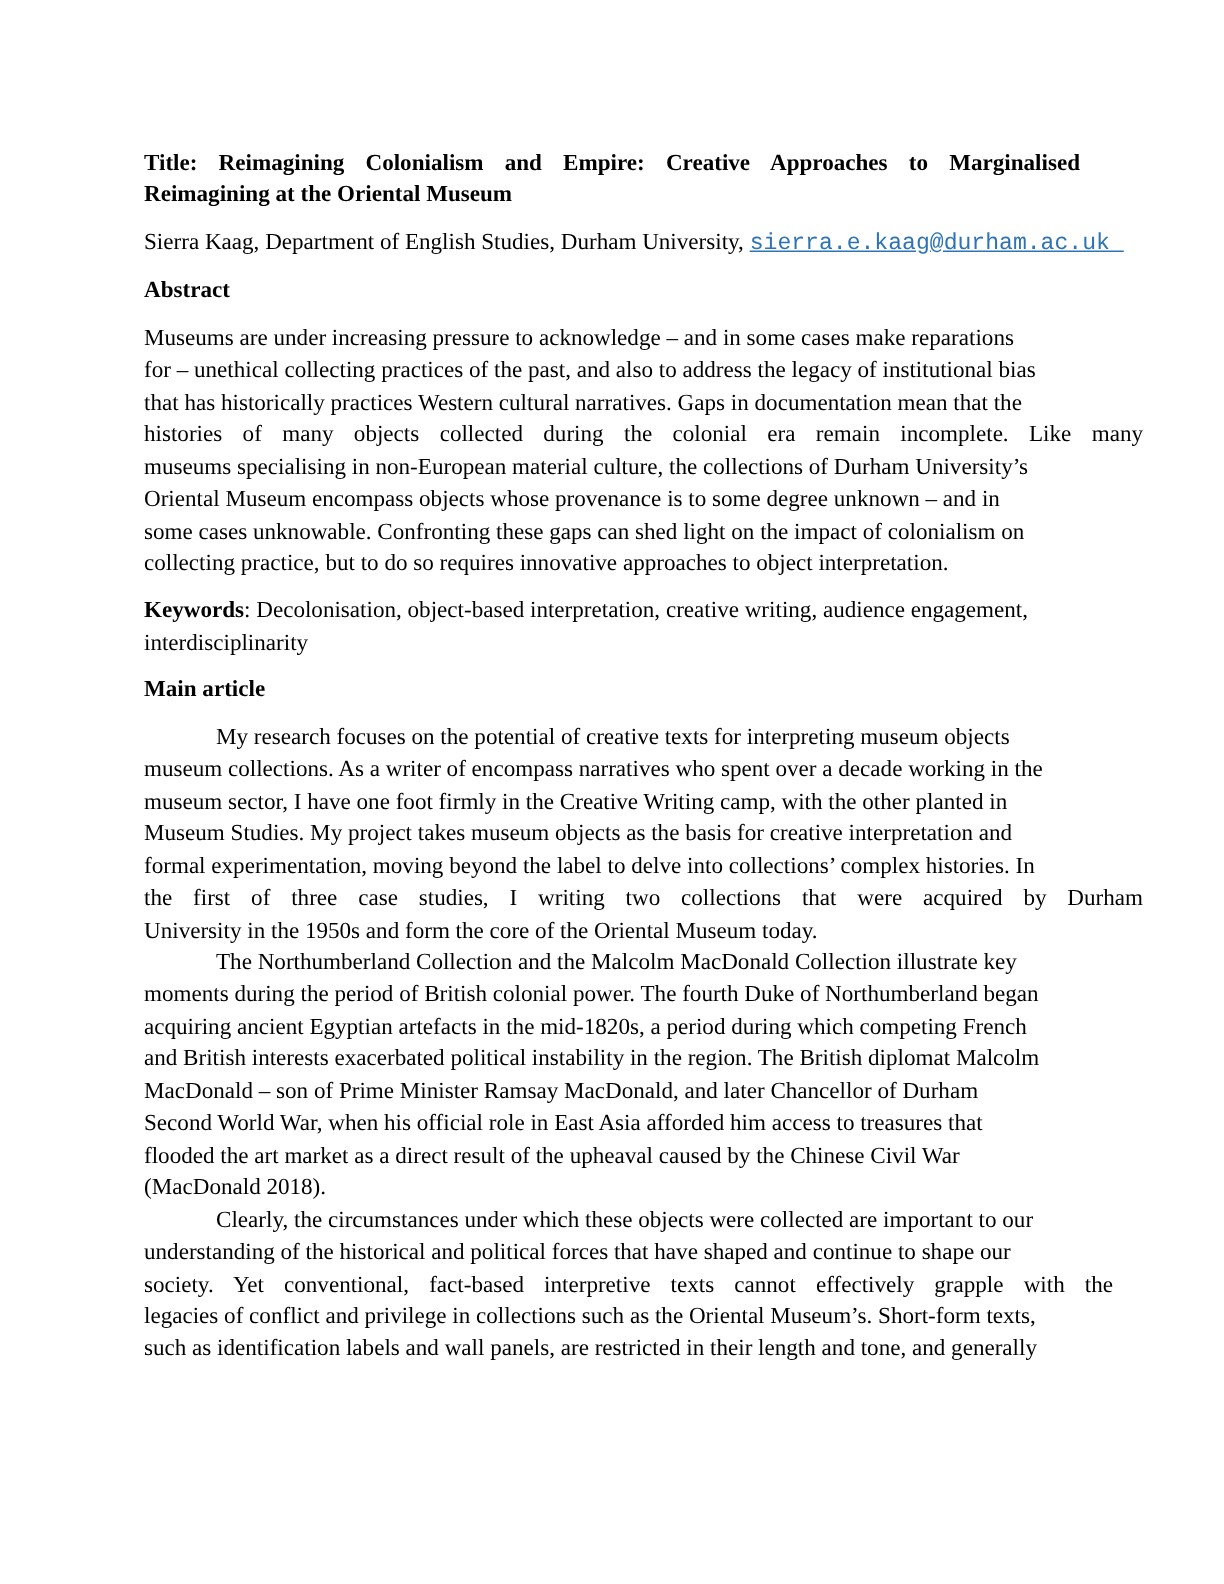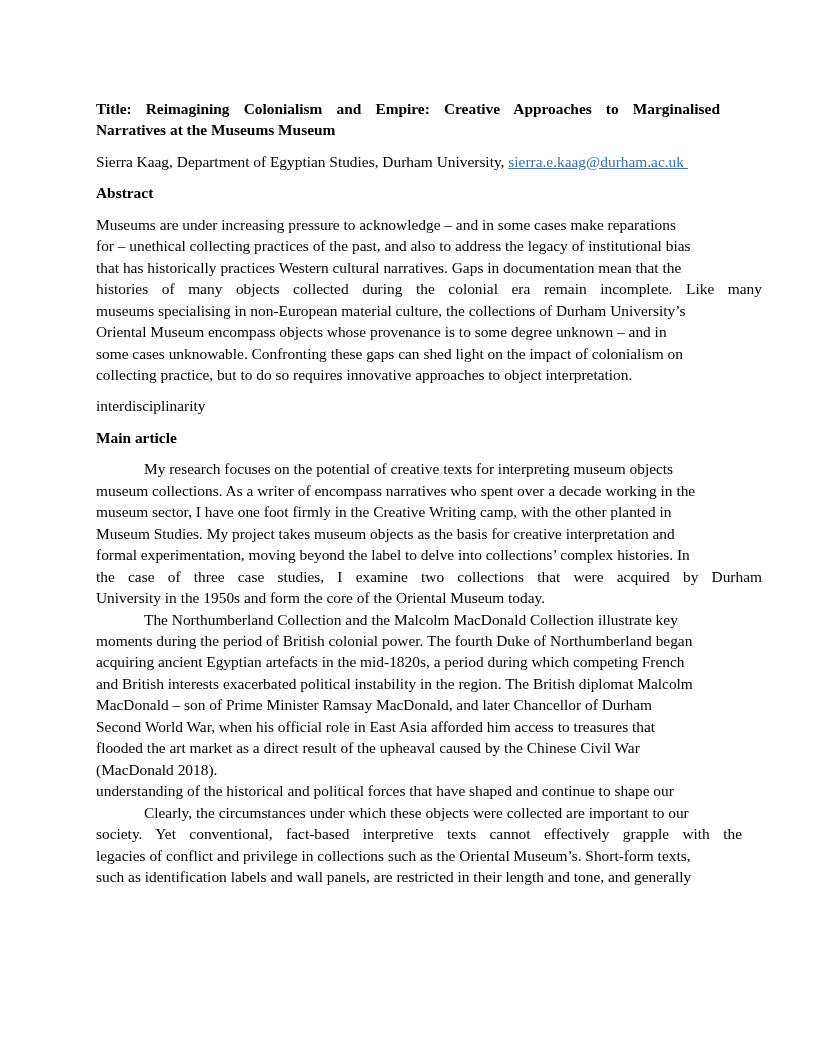--- a/index.html
+++ b/index.html
@@ -53,68 +53,69 @@
     cursor: pointer;
   }
 </style>
 </head>
 <body>
 
 <div class="page">
 
   <div class="block title-block">
       <div class="ln just" style="width: 624px;">Title: Reimagining Colonialism and Empire: Creative Approaches to Marginalised</div>
-      <div class="ln">Narratives at the Museums Museum</div>
+      <div class="ln">Reimagining at the Oriental Museum</div>
     </div>
 
   <div class="block">
-    <span>Sierra Kaag, Department of Egyptian Studies, Durham University, </span><a class="email-link" style="color: rgb(46, 116, 181); text-decoration-color: rgb(46, 116, 181);">sierra.e.kaag@durham.ac.uk&nbsp;</a>
+    <span>Sierra Kaag, Department of English Studies, Durham University, </span><a class="email-link" style="color: rgb(46, 116, 181); text-decoration-color: rgb(46, 116, 181); font-family: Liberation Mono, monospace;">sierra.e.kaag@durham.ac.uk&nbsp;</a>
   </div>
 
   <div class="heading">Abstract</div>
 
   <div class="block">
       <div class="ln">Museums are under increasing pressure to acknowledge – and in some cases make reparations</div>
       <div class="ln">for – unethical collecting practices of the past, and also to address the legacy of institutional bias</div>
       <div class="ln">that has historically practices Western cultural narratives. Gaps in documentation mean that the</div>
       <div class="ln just" style="width: 666px;">histories of many objects collected during the colonial era remain incomplete. Like many</div>
       <div class="ln">museums specialising in non-European material culture, the collections of Durham University’s</div>
       <div class="ln">Oriental Museum encompass objects whose provenance is to some degree unknown – and in</div>
       <div class="ln">some cases unknowable. Confronting these gaps can shed light on the impact of colonialism on</div>
       <div class="ln">collecting practice, but to do so requires innovative approaches to object interpretation.</div>
     </div>
 
   <div class="block">
+    <div class="ln"><span class="bold">Keywords</span><span>: Decolonisation, object-based interpretation, creative writing, audience engagement,</span></div>
     <div class="ln">interdisciplinarity</div>
   </div>
 
   <div class="heading">Main article</div>
 
   <div class="body-block">
       <div class="ln ind">My research focuses on the potential of creative texts for interpreting museum objects</div>
       <div class="ln">museum collections. As a writer of encompass narratives who spent over a decade working in the</div>
       <div class="ln">museum sector, I have one foot firmly in the Creative Writing camp, with the other planted in</div>
       <div class="ln">Museum Studies. My project takes museum objects as the basis for creative interpretation and</div>
       <div class="ln">formal experimentation, moving beyond the label to delve into collections’ complex histories. In</div>
-      <div class="ln just" style="width: 666px;">the case of three case studies, I examine two collections that were acquired by Durham</div>
+      <div class="ln just" style="width: 666px;">the first of three case studies, I writing two collections that were acquired by Durham</div>
       <div class="ln">University in the 1950s and form the core of the Oriental Museum today.</div>
     </div>
 
   <div class="body-block">
       <div class="ln ind">The Northumberland Collection and the Malcolm MacDonald Collection illustrate key</div>
       <div class="ln">moments during the period of British colonial power. The fourth Duke of Northumberland began</div>
       <div class="ln">acquiring ancient Egyptian artefacts in the mid-1820s, a period during which competing French</div>
       <div class="ln">and British interests exacerbated political instability in the region. The British diplomat Malcolm</div>
       <div class="ln">MacDonald – son of Prime Minister Ramsay MacDonald, and later Chancellor of Durham</div>
       <div class="ln">Second World War, when his official role in East Asia afforded him access to treasures that</div>
       <div class="ln">flooded the art market as a direct result of the upheaval caused by the Chinese Civil War</div>
       <div class="ln">(MacDonald 2018).</div>
     </div>
 
   <div class="body-block">
+      <div class="ln ind">Clearly, the circumstances under which these objects were collected are important to our</div>
       <div class="ln">understanding of the historical and political forces that have shaped and continue to shape our</div>
-      <div class="ln ind">Clearly, the circumstances under which these objects were collected are important to our</div>
       <div class="ln just" style="width: 646px;">society. Yet conventional, fact-based interpretive texts cannot effectively grapple with the</div>
       <div class="ln">legacies of conflict and privilege in collections such as the Oriental Museum’s. Short-form texts,</div>
       <div class="ln">such as identification labels and wall panels, are restricted in their length and tone, and generally</div>
     </div>
 
 </div>
 
 </body></html>

